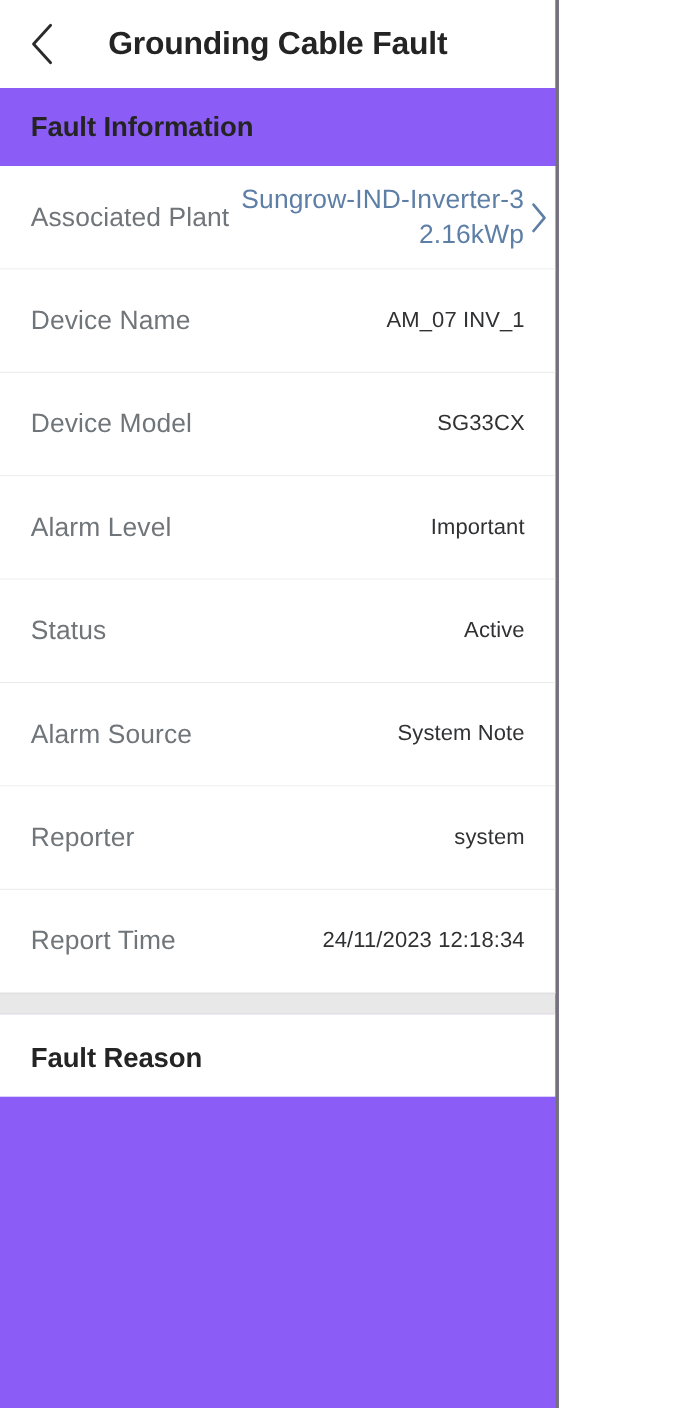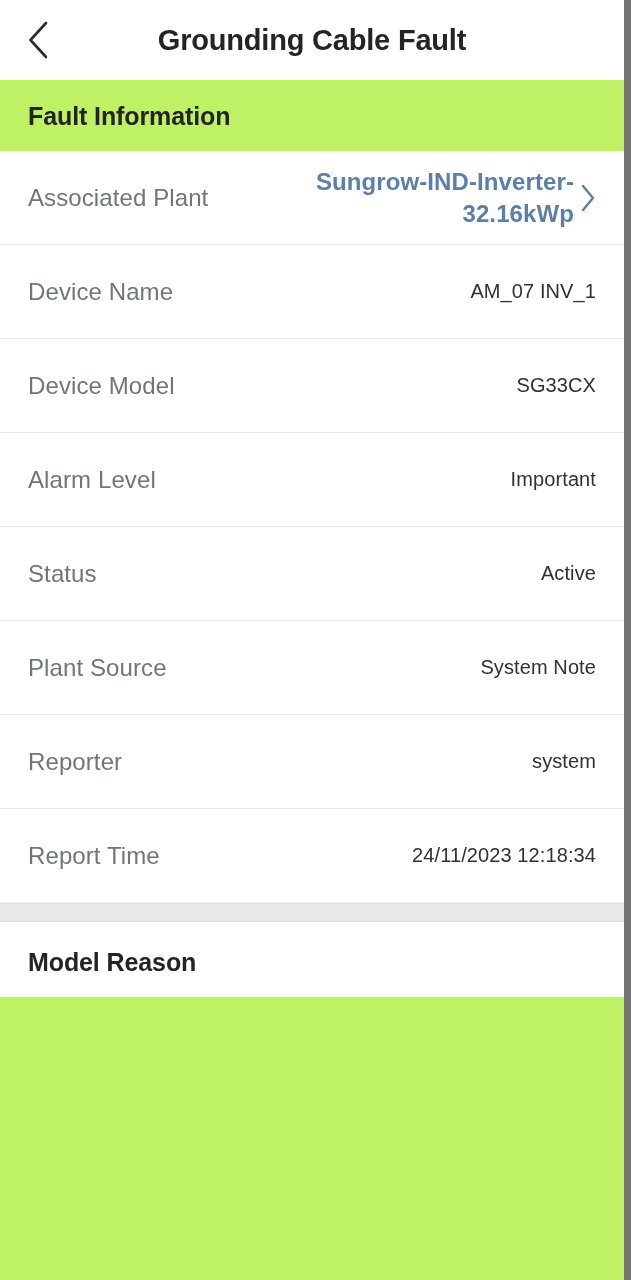--- a/index.html
+++ b/index.html
@@ -8,24 +8,24 @@
   html, body {
     width: 631px;
     height: 1280px;
     background: #ffffff;
     font-family: "Liberation Sans", sans-serif;
     -webkit-font-smoothing: antialiased;
   }
 
   .screen {
     position: relative;
-    width: 631px;
+    width: 508px;
     height: 1280px;
-    background: #bef264;
-    border-right: 7px solid #737373;
+    background: #8b5cf6;
+    border-right: 3px solid #737373;
     overflow: hidden;
   }
 
   
   .navbar {
     position: relative;
     height: 80px;
     display: flex;
     align-items: center;
     background: #ffffff;
@@ -100,21 +100,20 @@
     padding-left: 20px;
   }
 
   
   .row-link-wrap {
     display: flex;
     align-items: center;
     justify-content: flex-end;
     gap: 6px;
     max-width: 330px;
-    font-weight: bold;
   }
 
   .row-value-link {
     font-size: 24px;
     color: #5d7fa6;
     text-align: right;
     line-height: 1.32;
     width: 268px;
     word-break: break-all;
     letter-spacing: 0.1px;
@@ -187,35 +186,35 @@
       <span class="row-label">Alarm Level</span>
       <span class="row-value">Important</span>
     </div>
 
     <div class="info-row">
       <span class="row-label">Status</span>
       <span class="row-value">Active</span>
     </div>
 
     <div class="info-row">
-      <span class="row-label">Plant Source</span>
+      <span class="row-label">Alarm Source</span>
       <span class="row-value">System Note</span>
     </div>
 
     <div class="info-row">
       <span class="row-label">Reporter</span>
       <span class="row-value">system</span>
     </div>
 
     <div class="info-row">
       <span class="row-label">Report Time</span>
       <span class="row-value">24/11/2023 12:18:34</span>
     </div>
 
   </div>
 
   <div class="band-gap"></div>
 
   <div class="bottom-section">
-    <div class="section-heading" style="padding-top:0;">Model Reason</div>
+    <div class="section-heading" style="padding-top:0;">Fault Reason</div>
   </div>
 
 </div>
 
 </body></html>

